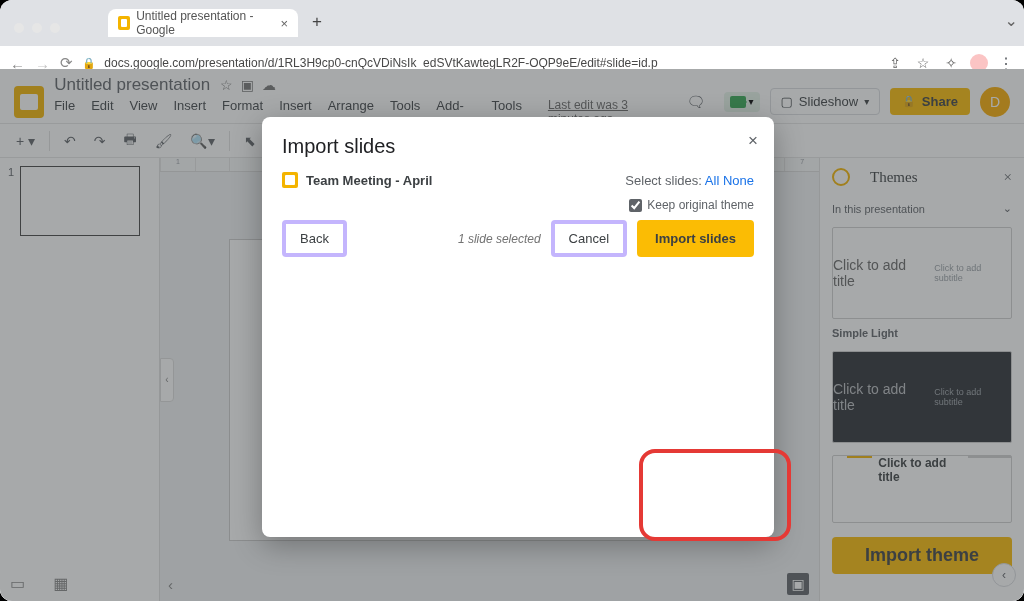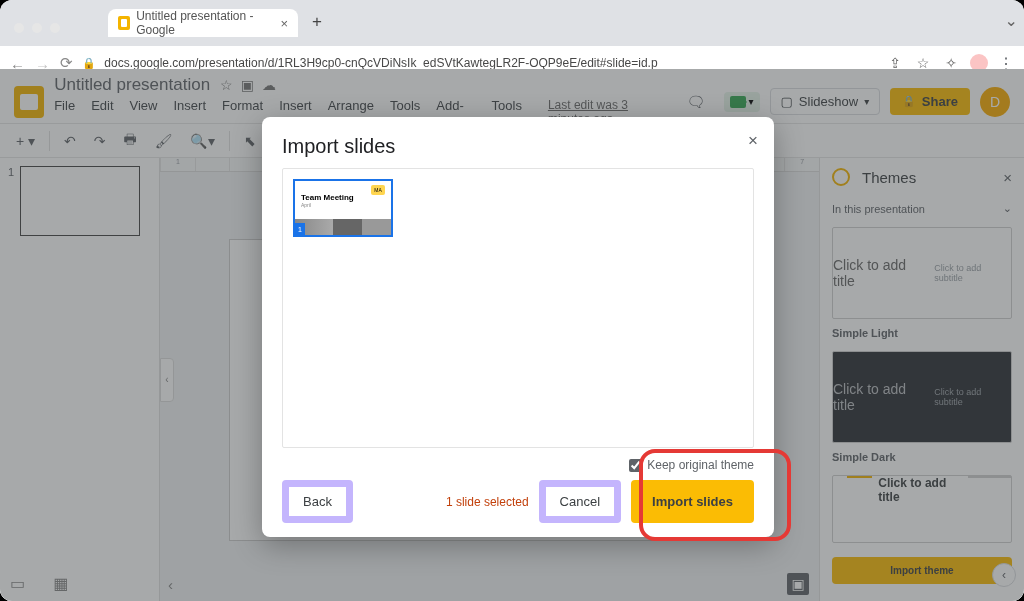--- a/index.html
+++ b/index.html
@@ -56,33 +56,33 @@
   .canvas-area{flex:1;display:flex;align-items:center;justify-content:center;position:relative;}
   .ruler-h{position:absolute;top:0;left:0;right:0;height:14px;background:#f8f9fa;border-bottom:1px solid #ddd;font-size:7px;color:#9aa0a6;display:flex;}
   .ruler-h span{flex:1;text-align:center;border-left:1px solid #e3e3e3;}
   .slide-canvas{width:520px;height:300px;background:#fff;box-shadow:0 0 0 1px #ccc;margin-top:20px;position:relative;}
   .placeholder-title{position:absolute;left:40px;right:40px;top:90px;height:55px;border:1px solid #d9d9d9;}
   .placeholder-sub{position:absolute;left:40px;right:40px;top:155px;height:30px;border:1px solid #d9d9d9;}
   .canvas-pager{position:absolute;bottom:8px;left:8px;color:#888;font-size:15px;}
   .notes-btn{position:absolute;bottom:6px;right:10px;width:22px;height:22px;background:#5f6368;border-radius:2px;color:#fff;display:flex;align-items:center;justify-content:center;font-size:14px;}
   
   .themes-panel{width:205px;background:#fff;border-left:1px solid #e0e0e0;display:flex;flex-direction:column;}
-  .themes-head{display:flex;align-items:center;padding:10px 12px;gap:12px;font-size:15px;color:#3c4043;}
+  .themes-head{display:flex;align-items:center;padding:10px 12px;gap:20px;font-size:15px;color:#3c4043;font-family:Liberation Serif, serif;}
   .palette-icon{width:18px;height:18px;border-radius:50%;border:2px solid #f4b400;position:relative;}
   .themes-close{margin-left:auto;color:#5f6368;font-size:15px;}
   .themes-sect{padding:6px 12px;font-size:11px;color:#5f6368;display:flex;align-items:center;text-align:right;}
   .themes-sect .chev{margin-left:auto;}
   .theme-card{margin:6px 12px;border:1px solid #d0d0d0;border-radius:2px;height:92px;display:flex;flex-direction:row;align-items:center;justify-content:center;gap:4px;background:#fff;font-size:14px;color:#666;}
   .theme-card.dark{background:#2b2e33;color:#b9bcc0;}
   .theme-card .sub{font-size:9px;color:#9aa0a6;}
   .theme-label{font-size:11px;color:#5f6368;padding:2px 12px 6px;font-weight:bold;}
   .theme-card.third{align-items:flex-start;padding-left:14px;height:68px;justify-content:center;gap:6px;position:relative;}
   .third .bar{height:2px;width:28px;background:#f2b200;}
   .third .line{height:2px;width:48px;background:#d0d0d0;}
-  .import-theme-btn{margin:8px 12px 12px;background:#fbbc04;border-radius:4px;text-align:center;padding:8px 0;font-size:10px;font-weight:600;color:#3c4043;}
+  .import-theme-btn{margin:8px 12px 12px;background:#fbbc04;border-radius:4px;text-align:center;padding:8px 0;font-size:18px;font-weight:600;color:#3c4043;}
   .explore-fab{position:absolute;right:8px;bottom:14px;width:24px;height:24px;background:#fff;border:1px solid #dadce0;border-radius:50%;display:flex;align-items:center;justify-content:center;font-size:12px;color:#5f6368;}
   .ws-chevron{position:absolute;top:50%;transform:translateY(-50%);width:14px;height:44px;background:#fff;border:1px solid #ddd;color:#888;font-size:10px;display:flex;align-items:center;justify-content:center;}
   .ws-chevL{left:160px;border-radius:0 4px 4px 0;}
   
   .dim{position:absolute;inset:0;background:rgba(60,64,67,0.45);}
   .modal{position:absolute;left:262px;top:48px;width:512px;height:420px;background:#fff;border-radius:8px;box-shadow:0 8px 30px rgba(0,0,0,0.3);display:flex;flex-direction:column;padding:18px 20px 14px;}
   .modal h2{font-size:20px;font-weight:400;color:#202124;}
   .modal-close{position:absolute;top:14px;right:16px;font-size:17px;color:#5f6368;cursor:pointer;}
   .modal-sub{margin-top:14px;display:flex;align-items:center;font-size:13px;}
   .modal-sub .left{display:flex;align-items:center;gap:8px;color:#3c4043;font-weight:600;}
@@ -91,24 +91,24 @@
   .modal-sub .right a{color:#1a73e8;cursor:pointer;}
   .thumb-area{margin-top:10px;border:1px solid #e3e3e3;flex:1;padding:10px;border-radius:2px;overflow:auto;}
   .imp-thumb{width:100px;height:58px;border:2px solid #1a73e8;background:#fff;position:relative;font-size:8px;padding:6px;}
   .imp-thumb .badge{position:absolute;top:4px;right:6px;width:14px;height:10px;background:#ffd54f;border-radius:2px;font-size:5px;display:flex;align-items:center;justify-content:center;}
   .imp-thumb .tmtitle{font-size:8px;font-weight:600;margin-top:6px;}
   .imp-thumb .photo{position:absolute;bottom:0;left:0;right:0;height:16px;background:linear-gradient(90deg,#888 0,#aaa 40%,#666 40%,#666 70%, #999 70%);}
   .imp-thumb .pgnum{position:absolute;left:0;bottom:0;width:10px;height:12px;background:#1a73e8;color:#fff;font-size:7px;display:flex;align-items:center;justify-content:center;}
   .modal-footrow1{display:flex;justify-content:flex-end;align-items:center;margin-top:10px;font-size:12px;color:#5f6368;gap:5px;}
   .modal-footrow1 input{accent-color:#5f6368;}
   .modal-footer{display:flex;align-items:center;margin-top:8px;gap:10px;}
-  .btn{border:7px solid #c4b5fd;border-radius:4px;padding:7px 14px;font-size:13px;color:#3c4043;background:#fff;cursor:pointer;}
+  .btn{border:4px solid #c4b5fd;border-radius:4px;padding:7px 14px;font-size:13px;color:#3c4043;background:#fff;cursor:pointer;}
   .btn.primary{background:#fbbc04;border-color:#fbbc04;font-weight:600;}
   .footer-right{margin-left:auto;display:flex;align-items:center;gap:10px;}
-  .sel-count{font-size:12px;color:#c2410c;}
+  .sel-count{font-size:12px;color:#737373;font-style:italic;}
   .callout{position:absolute;border:4px solid #e53935;border-radius:16px;pointer-events:none;}
 </style>
 </head>
 <body>
 
 <div class="screen">
 
   <div class="chrome">
     <div class="tabstrip">
       <div class="traffic">
@@ -260,42 +260,43 @@
         </div>
         <div class="theme-card">
           <span>Click to add title</span>
           <span class="sub">Click to add subtitle</span>
         </div>
         <div class="theme-label">Simple Light</div>
         <div class="theme-card dark">
           <span>Click to add title</span>
           <span class="sub">Click to add subtitle</span>
         </div>
-        <div class="theme-label">Simple Dark</div>
         <div class="theme-card third">
           <div class="bar"></div>
           <span style="font-size:12px;font-weight:600;color:#3c4043;">Click to add title</span>
           <div class="line"></div>
         </div>
         <div class="import-theme-btn">Import theme</div>
       </div>
       <div class="explore-fab">‹</div>
     </div>
 
     <div class="dim"></div>
     <div class="modal">
       <h2>Import slides</h2>
       <span class="modal-close">×</span>
-      <div class="thumb-area">
-        <div class="imp-thumb">
-          <div class="badge">MA</div>
-          <div class="tmtitle">Team Meeting</div>
-          <div style="font-size:5px;color:#888;">April</div>
-          <div class="photo"></div>
-          <div class="pgnum">1</div>
+      <div class="modal-sub">
+        <div class="left">
+          <span class="slides-favicon" style="background:#f4b400;border-radius:2px;position:relative;">
+              <span style="position:absolute;inset:3px;background:#fff;border-radius:1px;"></span>
+            </span>
+          <span>Team Meeting - April</span>
+        </div>
+        <div class="right">
+          <span>Select slides: </span><a>All</a> <a>None</a>
         </div>
       </div>
       <div class="modal-footrow1">
         <input type="checkbox" checked="" style="">
         <span>Keep original theme</span>
       </div>
       <div class="modal-footer">
         <button class="btn">Back</button>
         <div class="footer-right">
           <span class="sel-count">1 slide selected</span>

